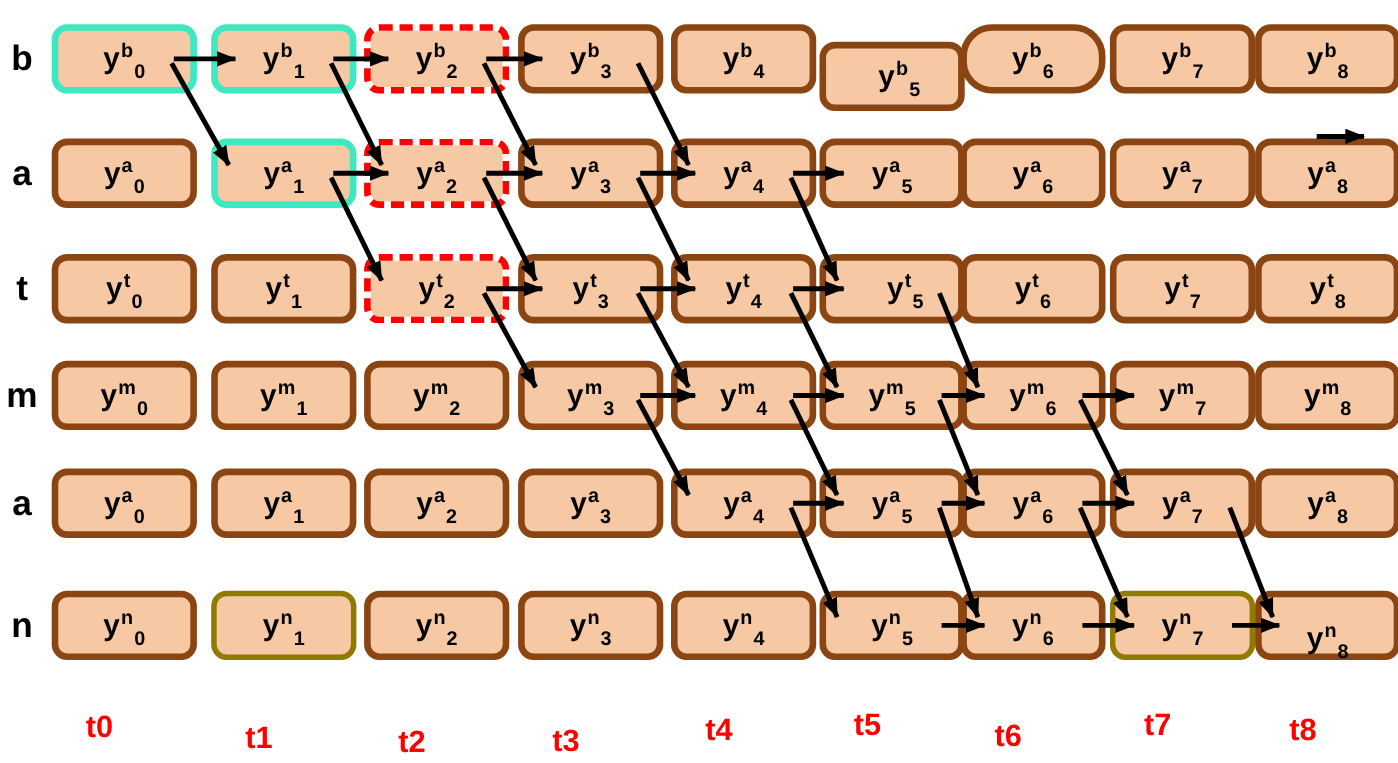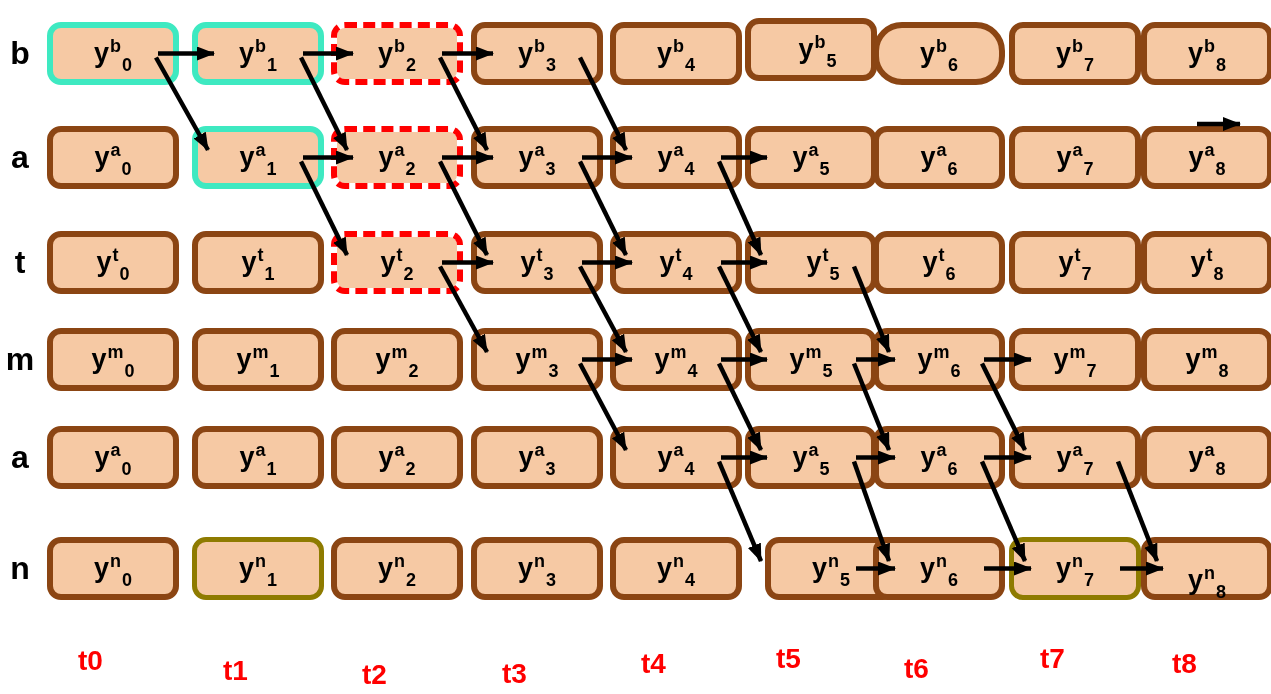--- a/index.html
+++ b/index.html
@@ -62,21 +62,21 @@
       </div>
       <div class="cell b-red-dashed" style="left: 331px; top: 22px;">
         <span class="lbl"><span>y</span><span class="sp">b</span><span class="sb">2</span></span>
       </div>
       <div class="cell b-brown" style="left: 471px; top: 22px;">
         <span class="lbl"><span>y</span><span class="sp">b</span><span class="sb">3</span></span>
       </div>
       <div class="cell b-brown" style="left: 610px; top: 22px;">
         <span class="lbl"><span>y</span><span class="sp">b</span><span class="sb">4</span></span>
       </div>
-      <div class="cell b-brown" style="left: 745px; top: 18px; padding-left: 13px;">
+      <div class="cell b-brown" style="left: 745px; top: 38px; padding-left: 13px;">
         <span class="lbl"><span>y</span><span class="sp">b</span><span class="sb">5</span></span>
       </div>
       <div class="cell b-brown" style="left: 873px; top: 22px; border-radius: 29px;">
         <span class="lbl"><span>y</span><span class="sp">b</span><span class="sb">6</span></span>
       </div>
       <div class="cell b-brown" style="left: 1009px; top: 22px;">
         <span class="lbl"><span>y</span><span class="sp">b</span><span class="sb">7</span></span>
       </div>
       <div class="cell b-brown" style="left: 1141px; top: 22px;">
         <span class="lbl"><span>y</span><span class="sp">b</span><span class="sb">8</span></span>
@@ -197,21 +197,21 @@
       </div>
       <div class="cell b-brown" style="left: 331px; top: 537px;">
         <span class="lbl"><span>y</span><span class="sp">n</span><span class="sb">2</span></span>
       </div>
       <div class="cell b-brown" style="left: 471px; top: 537px;">
         <span class="lbl"><span>y</span><span class="sp">n</span><span class="sb">3</span></span>
       </div>
       <div class="cell b-brown" style="left: 610px; top: 537px;">
         <span class="lbl"><span>y</span><span class="sp">n</span><span class="sb">4</span></span>
       </div>
-      <div class="cell b-brown" style="left: 745px; top: 537px; margin-left: 20px;">
+      <div class="cell b-brown" style="left: 745px; top: 537px;">
         <span class="lbl"><span>y</span><span class="sp">n</span><span class="sb">5</span></span>
       </div>
       <div class="cell b-brown" style="left: 873px; top: 537px;">
         <span class="lbl"><span>y</span><span class="sp">n</span><span class="sb">6</span></span>
       </div>
       <div class="cell b-olive" style="left: 1009px; top: 537px;">
         <span class="lbl"><span>y</span><span class="sp">n</span><span class="sb">7</span></span>
       </div>
       <div class="cell b-brown" style="left: 1141px; top: 537px; align-items: flex-end;">
         <span class="lbl"><span>y</span><span class="sp">n</span><span class="sb">8</span></span>

